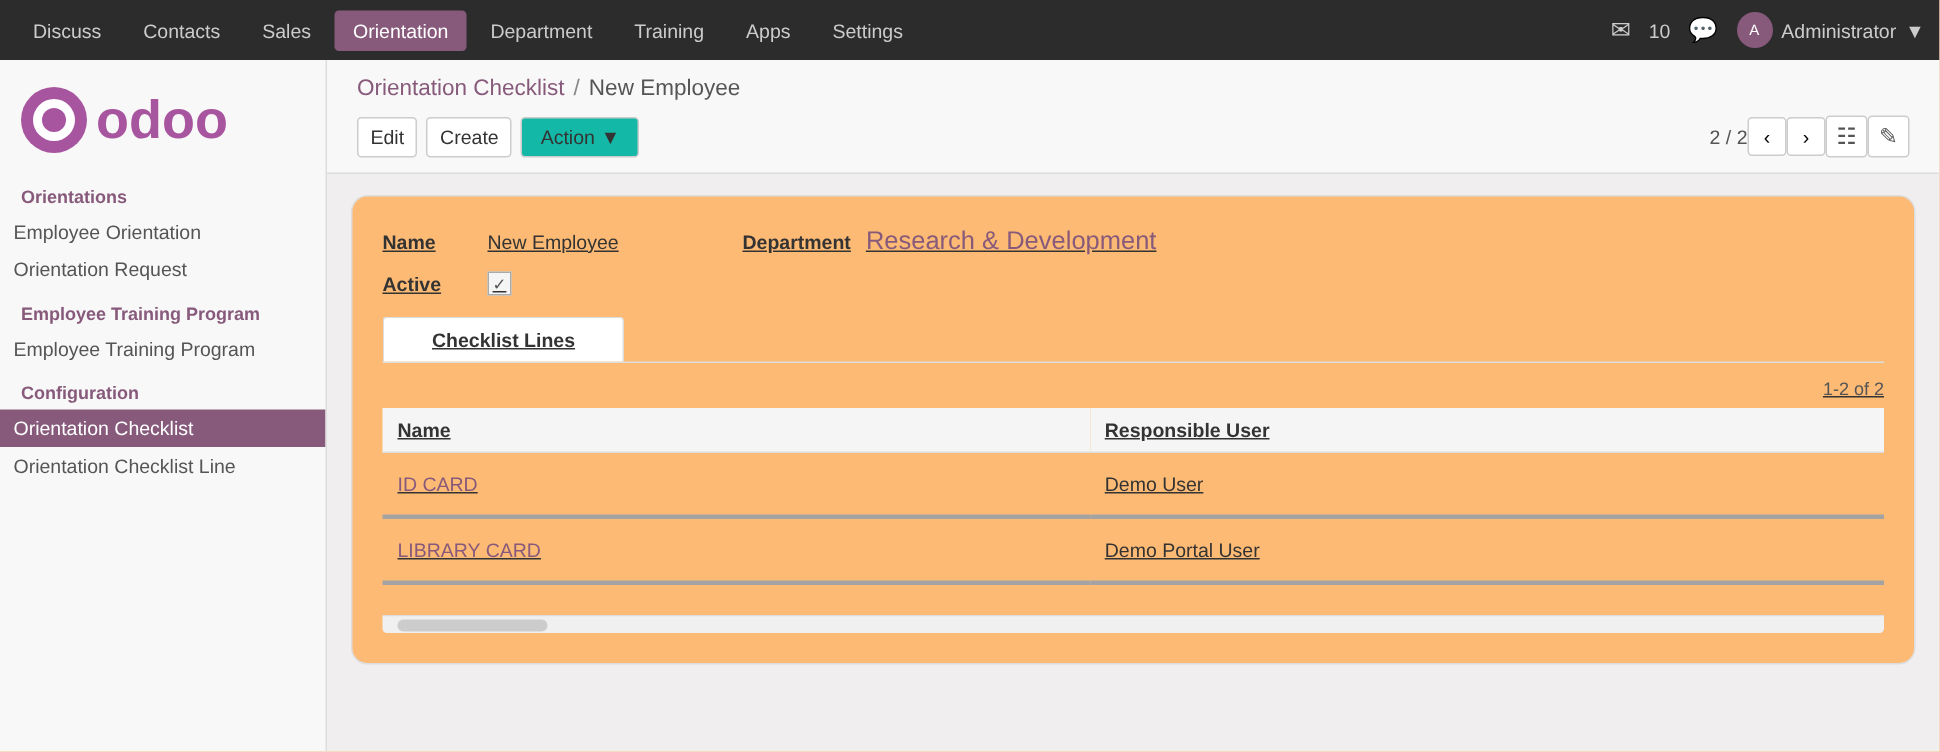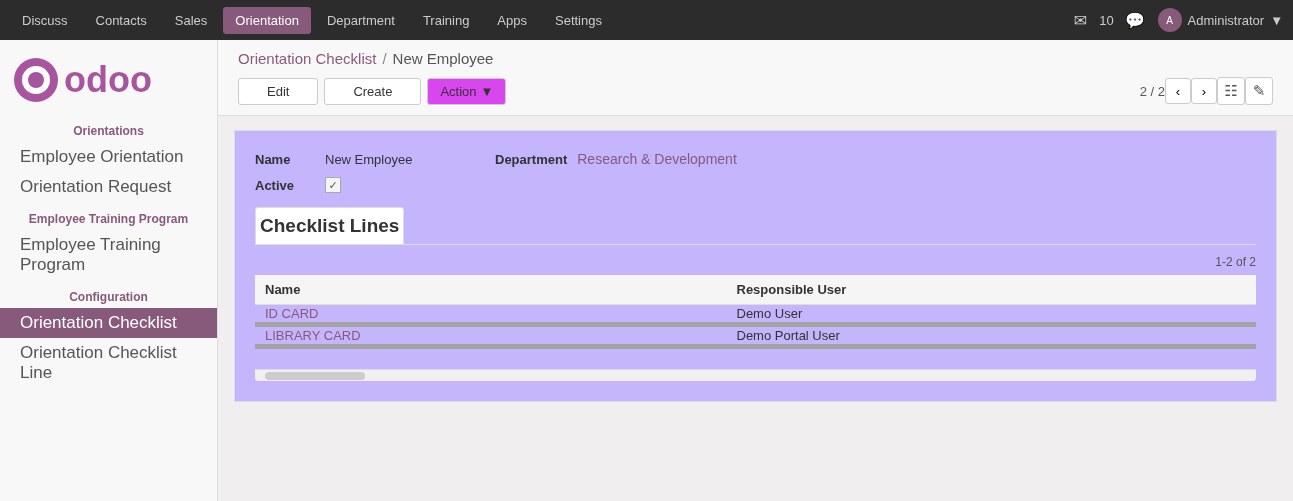--- a/index.html
+++ b/index.html
@@ -99,27 +99,26 @@
       color: #a855a0;
       margin-left: 4px;
       line-height: 1;
     }
 
     .sidebar-section-title {
       color: #875a7b;
       font-weight: bold;
       font-size: 12px;
       padding: 10px 14px 4px;
-      text-align: center;
     }
     .sidebar-item {
-      padding: 5px 14px 5px 20px;
+      padding: 5px 14px 5px 9px;
       cursor: pointer;
       color: #555;
-      font-size: 17px;
+      font-size: 13px;
     }
     .sidebar-item.active {
       background: #875a7b;
       color: #fff;
     }
 
     
     .main {
       flex: 1;
       background: #f0eeee;
@@ -143,30 +142,30 @@
     .breadcrumb-link { color: #875a7b; cursor: pointer; }
     .breadcrumb-sep { color: #888; }
     .breadcrumb-current { color: #555; }
     .toolbar {
       display: flex;
       align-items: center;
       gap: 6px;
       padding-bottom: 10px;
     }
     .btn {
-      padding: 5px 28px;
+      padding: 5px 8px;
       border: 1px solid #ccc;
       background: #fff;
       cursor: pointer;
       border-radius: 3px;
       font-size: 13px;
       color: #333;
     }
     .btn-action {
-      background: #d946ef;
+      background: #14b8a6;
       border: 1px solid #ccc;
       padding: 5px 12px;
       border-radius: 3px;
       cursor: pointer;
       font-size: 13px;
       color: #333;
       display: flex; align-items: center; gap: 4px;
     }
     .toolbar-spacer { flex: 1; }
     .pagination {
@@ -192,24 +191,25 @@
       border-radius: 3px;
       cursor: pointer;
       display: flex; align-items: center; justify-content: center;
       font-size: 15px;
       color: #555;
     }
 
     
     .form-container {
       margin: 14px 16px;
-      background: #c4b5fd;
+      background: #fdba74;
       border: 1px solid #ddd;
-      border-radius: 0;
+      border-radius: 11px;
       padding: 20px;
+      text-decoration: underline;
     }
     .form-row {
       display: flex;
       gap: 40px;
       margin-bottom: 10px;
     }
     .form-group {
       display: flex;
       align-items: center;
       gap: 10px;
@@ -221,45 +221,45 @@
       min-width: 60px;
       font-size: 13px;
     }
     .form-value {
       color: #333;
       font-size: 13px;
     }
     .form-value-link {
       color: #875a7b;
       cursor: pointer;
-      font-size: 14px;
+      font-size: 17px;
     }
     .checkbox-display {
       width: 16px; height: 16px;
       border: 1px solid #aaa;
       background: #f5f5f5;
       display: flex; align-items: center; justify-content: center;
       font-size: 11px; color: #555;
     }
 
     
     .tab-container {
       margin-top: 14px;
     }
     .tab-header {
       display: flex;
       border-bottom: 1px solid #ddd;
     }
     .tab {
-      padding: 7px 4px;
+      padding: 7px 32px;
       border: 1px solid #ddd;
       border-bottom: none;
       background: #f9f8f8;
       cursor: pointer;
-      font-size: 19px;
+      font-size: 13px;
       color: #555;
       border-radius: 3px 3px 0 0;
       margin-right: -1px;
     }
     .tab.active {
       background: #fff;
       color: #333;
       font-weight: bold;
     }
     .tab-content {
@@ -280,22 +280,22 @@
       background: #f5f5f5;
     }
     .checklist-table th {
       text-align: left;
       padding: 7px 10px;
       font-weight: bold;
       color: #333;
       border-bottom: 1px solid #ddd;
     }
     .checklist-table td {
-      padding: 1px 10px;
-      border-bottom: 5px solid #a3a3a3;
+      padding: 13px 10px;
+      border-bottom: 3px solid #a3a3a3;
       color: #333;
     }
     .checklist-table td.link-cell {
       color: #875a7b;
       cursor: pointer;
     }
     .scrollbar-area {
       height: 12px;
       background: #f0f0f0;
       border-top: 1px solid #ddd;

